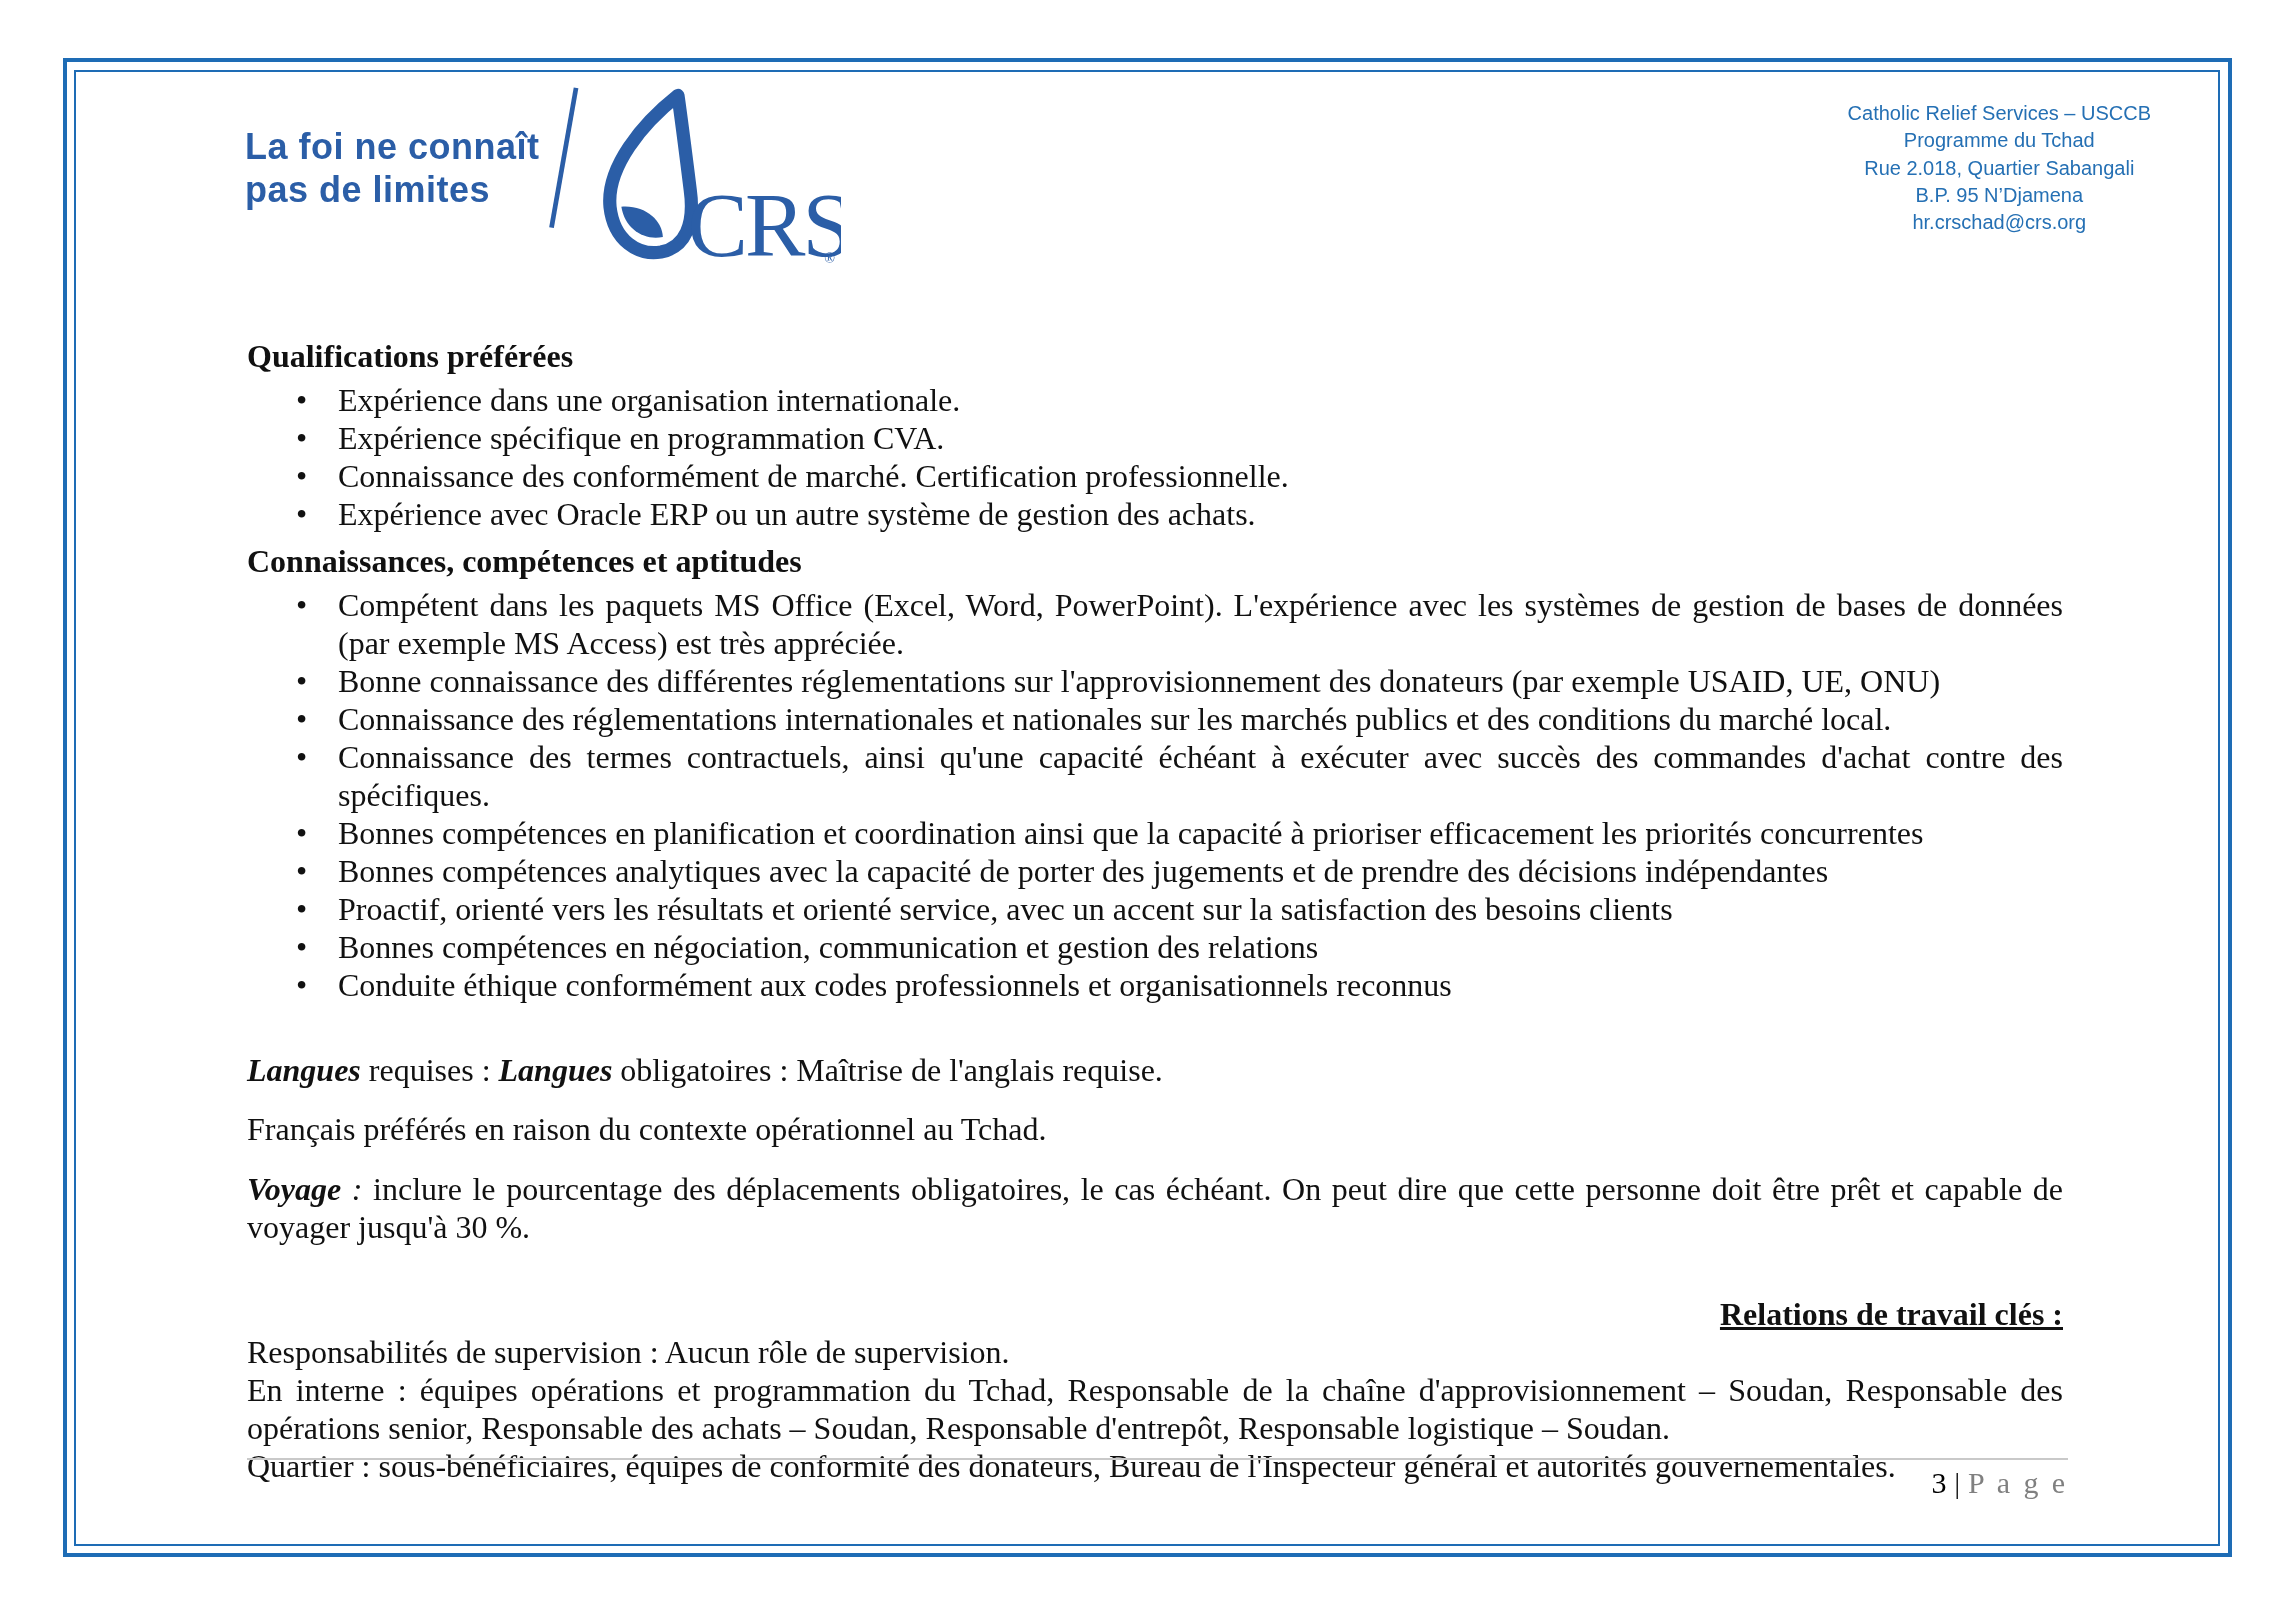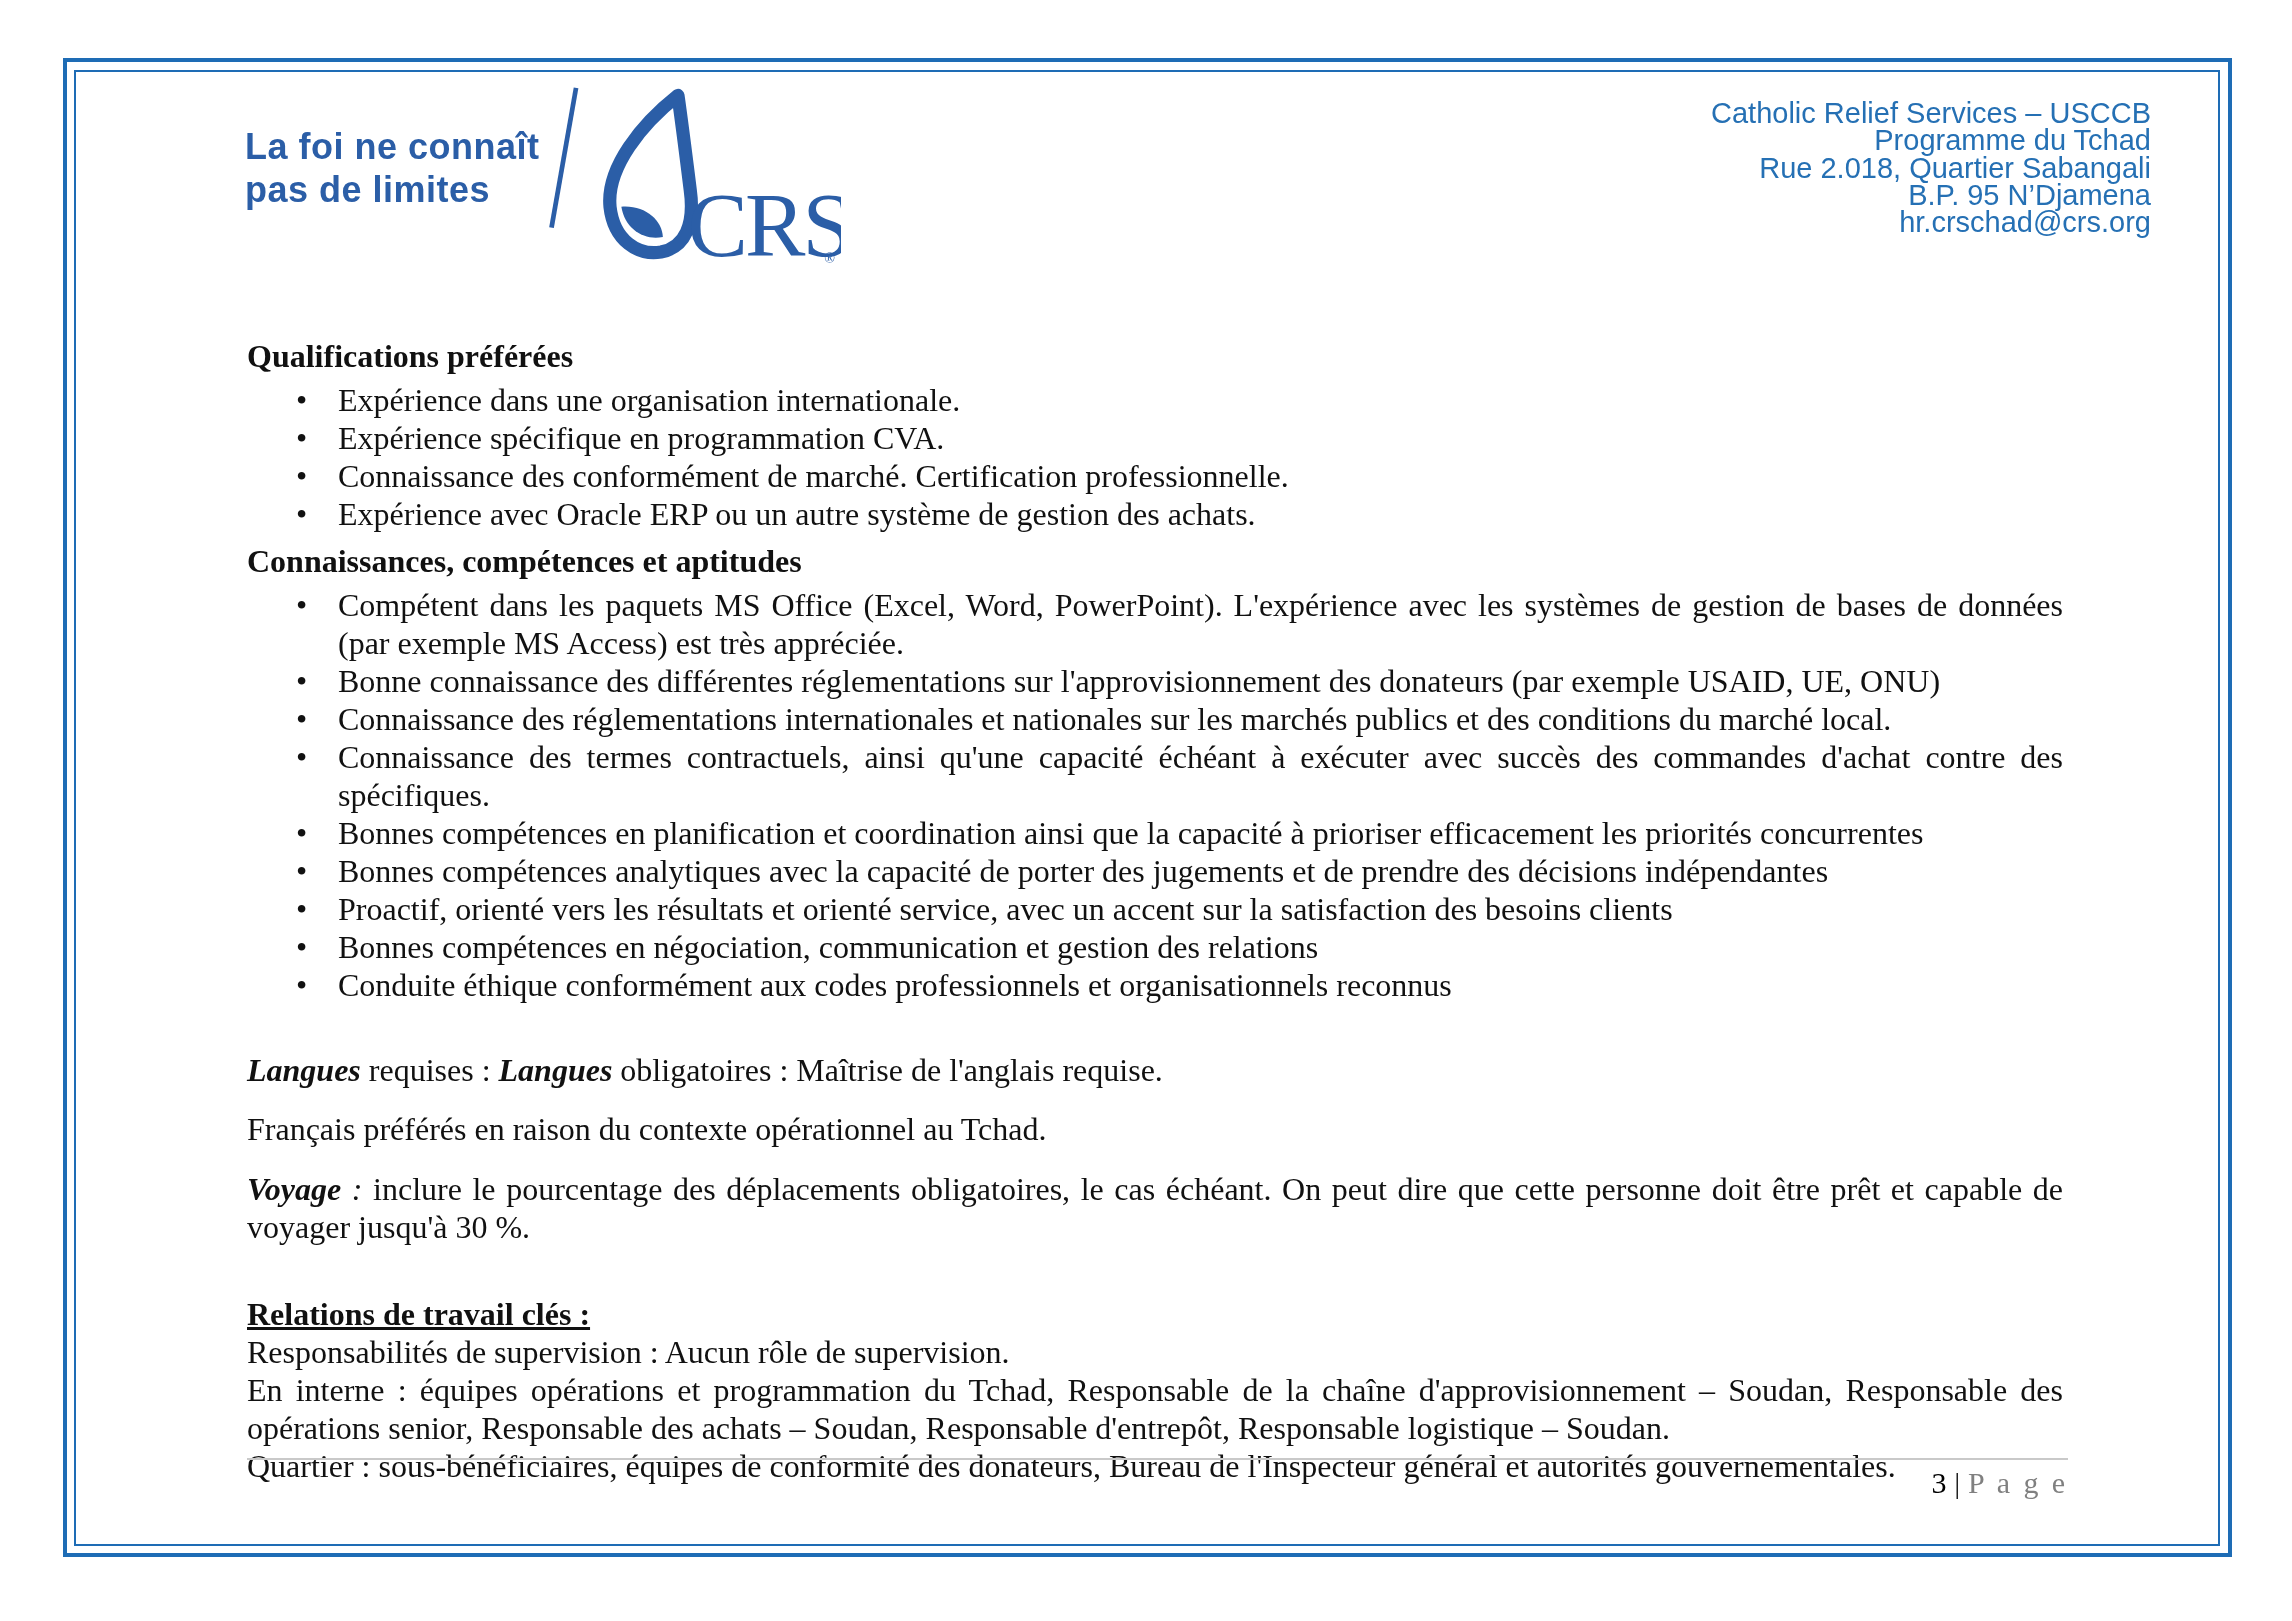--- a/index.html
+++ b/index.html
@@ -31,23 +31,23 @@
     text-align:left;
     font-family:"Liberation Sans", sans-serif;
     font-weight:bold;
     font-size:36px;line-height:43px;
     color:#2b5ea7;
     letter-spacing:0.5px;
   }
   .logo-svg{margin-left:7.8px;display:block;}
   .address{
     margin-left:auto;
-    text-align:right;
+    text-align:center;
     font-family:"Liberation Sans", sans-serif;
-    font-size:29px;line-height:27.4px;
+    font-size:20px;line-height:27.4px;
     color:#2570b4;
     padding-top:13.7px;
   }
   
   .main{
     position:absolute;top:337px;left:247px;right:230px;
     font-size:32px;line-height:38px;
   }
   h2.sec{
     font-size:32px;line-height:38px;font-weight:bold;margin:0;
@@ -69,21 +69,21 @@
   .para{margin:0;}
   .p-langues{margin-top:47px;}
   .p-francais{margin-top:21.6px;}
   .p-voyage{margin-top:21.6px;text-align:justify;}
   .relations-block{margin-top:49px;}
   .p-run{margin:0;}
   .justify{text-align:justify;}
   .bi{font-weight:bold;font-style:italic;}
   .it{font-style:italic;}
   .b{font-weight:normal;}
-  .bu{font-weight:bold;text-decoration:underline;}
+  .bu{font-weight:bold;text-decoration:underline;text-align:right;}
   
   .footer{
     position:absolute;left:247px;right:225px;top:1458px;
   }
   .footer-rule{border-top:2px solid #c9c9c9;height:0;}
   .pageno{
     text-align:right;
     font-size:30px;line-height:41px;
     color:#000;
     padding-top:2px;

